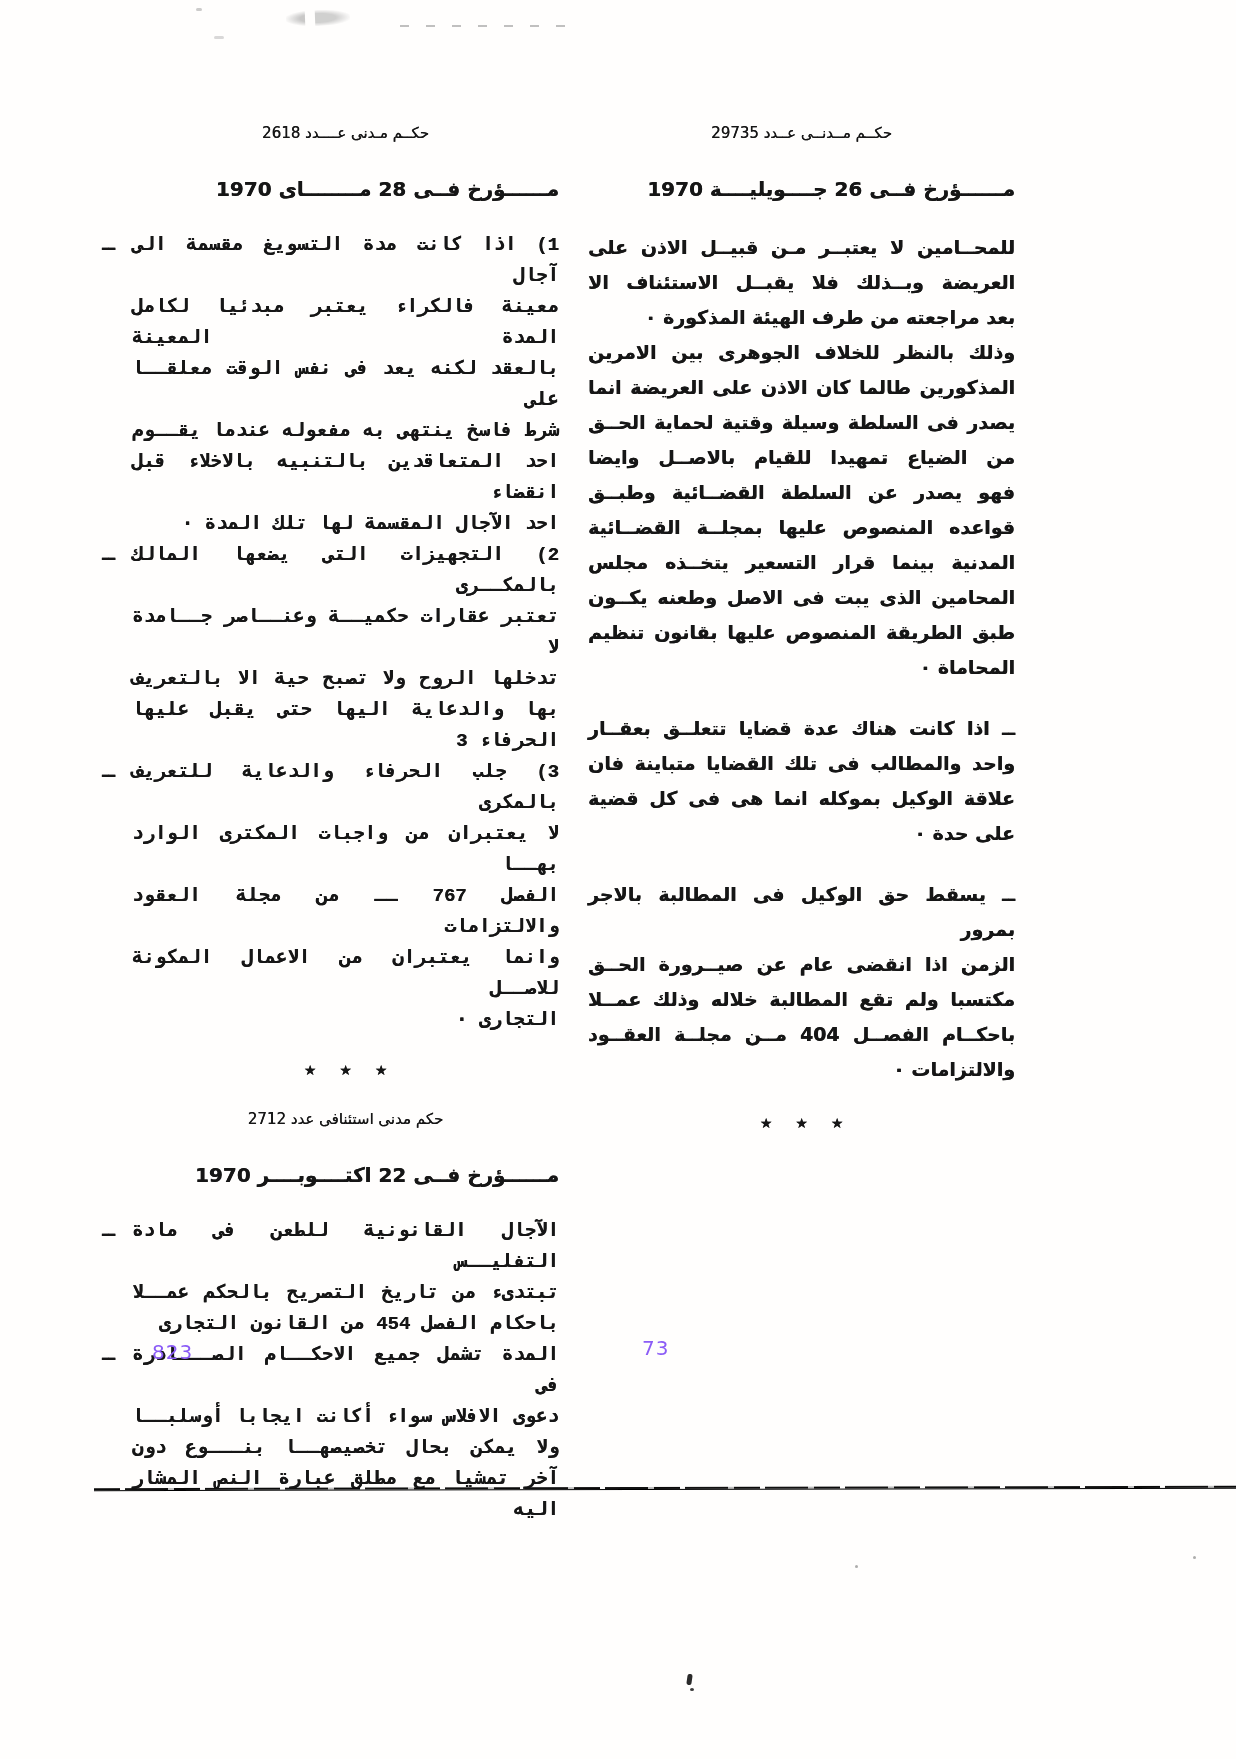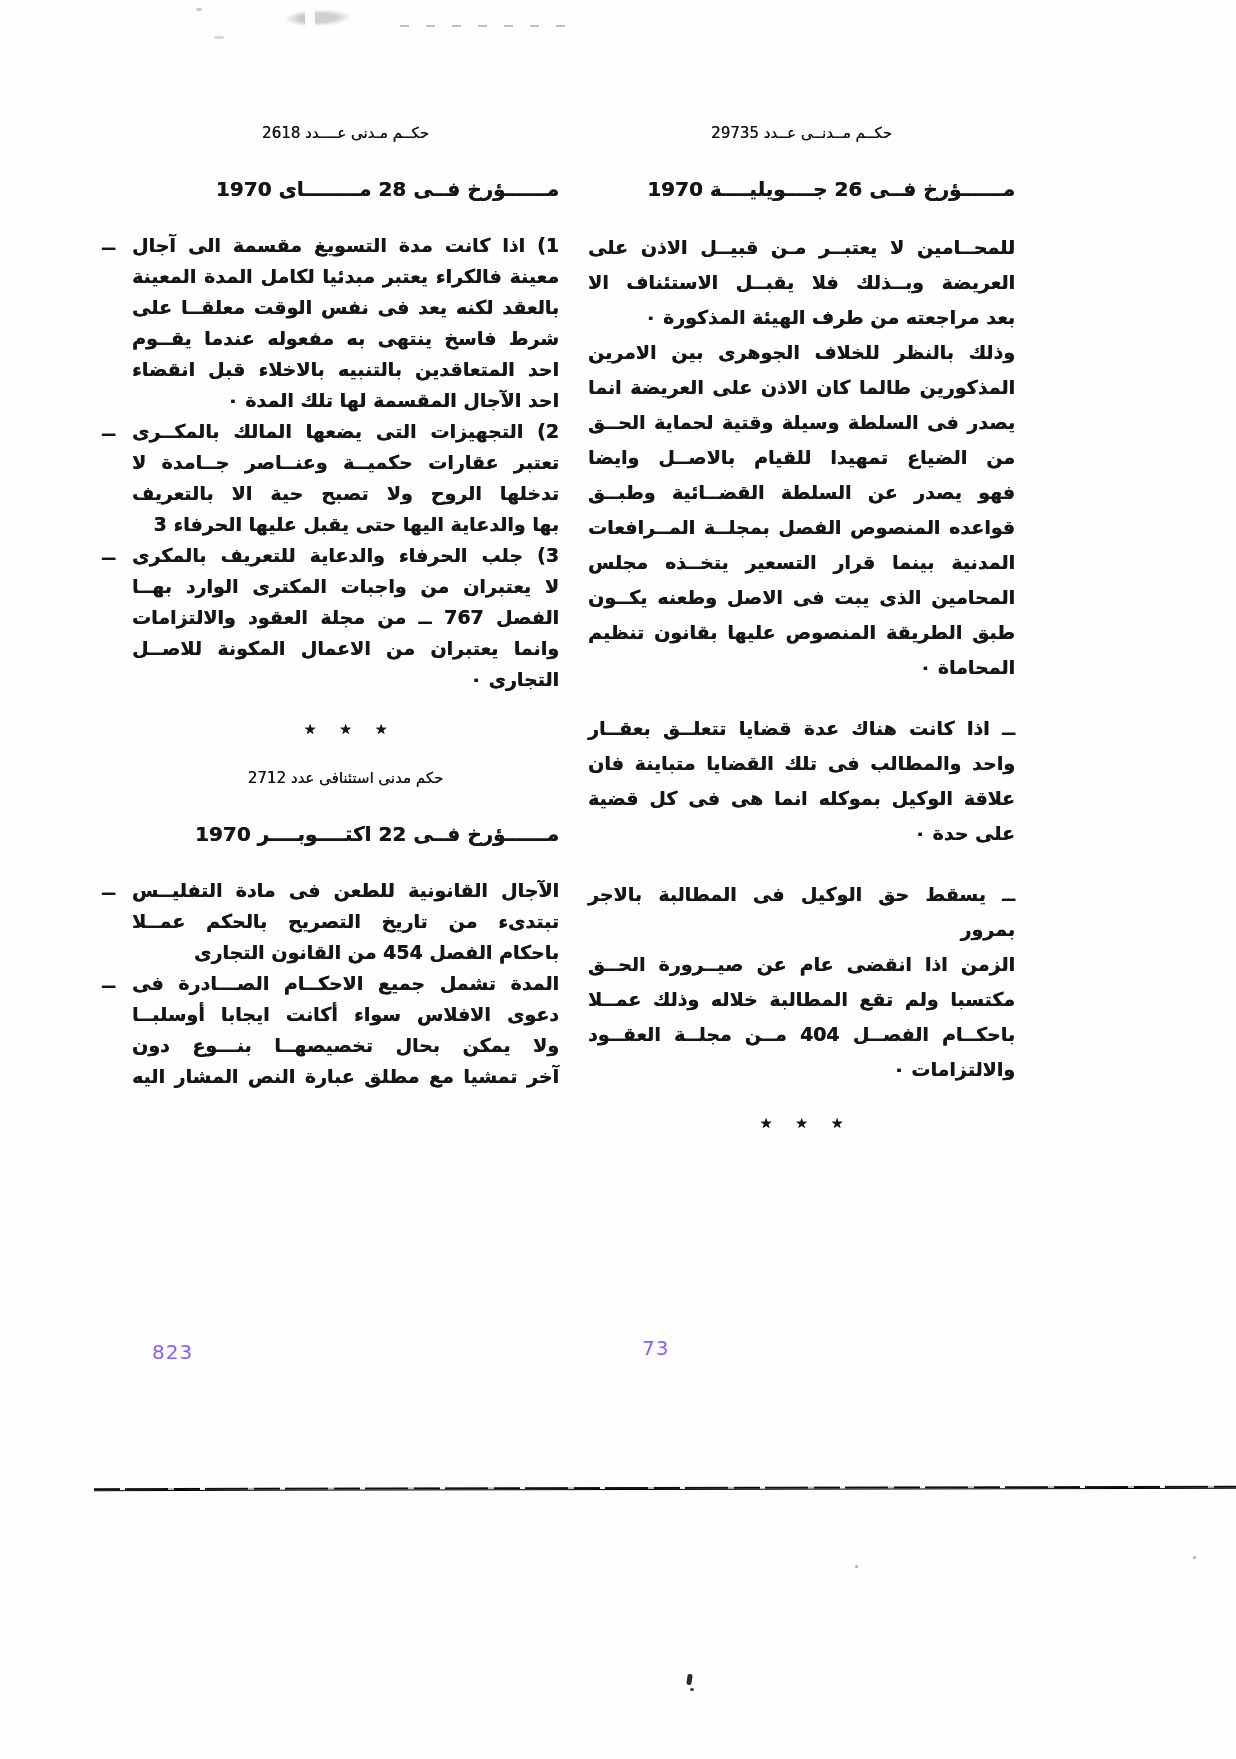--- a/index.html
+++ b/index.html
@@ -15,21 +15,21 @@
   .jtitle { font-size:15px; font-weight:400; text-align:center; line-height:30px; white-space:nowrap; }
   .jdate  { font-size:20px; font-weight:700; text-align:right; line-height:30px;
             margin-top:26px; margin-bottom:26px; white-space:nowrap; }
   .stars + .jtitle { margin-top:10px; }
 
   .para { position:relative; font-weight:700; font-size:19px; }
   .col-right .para { margin-bottom:26px; }
   .col-left  .para { margin-bottom:0; }
 
   .line { line-height:35px; text-align:justify; direction:rtl; }
-  .col-left .line { line-height:31px; }
+  .col-left .line { line-height:31px;font-family:Liberation Mono, monospace; }
   .line.full  { text-align-last:justify; }
   .line.short { text-align-last:right; }
 
   .dash-inline { font-weight:700; }
   .dash-left { position:absolute; left:-30px; top:2px; font-weight:700; font-size:19px; }
 
   .stars { direction:ltr; text-align:center; font-size:14px; font-weight:700;
            line-height:20px; word-spacing:18px; margin:24px 0; }
 
   .footer-num { position:absolute; font-size:20px; font-weight:400; color:#8b5cf6;
@@ -79,21 +79,21 @@
       <div class="jdate">مــــــؤرخ فــى 26 جــــويليــــة 1970</div>
       <div class="para">
         <div class="line full">للمحــامين لا يعتبــر مـن قبيــل الاذن على</div>
         <div class="line full">العريضة وبــذلك فلا يقبــل الاستئناف الا</div>
         <div class="line short">بعد مراجعته من طرف الهيئة المذكورة ٠</div>
         <div class="line full">وذلك بالنظر للخلاف الجوهرى بين الامرين</div>
         <div class="line full">المذكورين طالما كان الاذن على العريضة انما</div>
         <div class="line full">يصدر فى السلطة وسيلة وقتية لحماية الحــق</div>
         <div class="line full">من الضياع تمهيدا للقيام بالاصــل وايضا</div>
         <div class="line full">فهو يصدر عن السلطة القضــائية وطبــق</div>
-        <div class="line full">قواعده المنصوص الفصل بمجلــة المــرافعات</div>
+        <div class="line full">قواعده المنصوص عليها بمجلــة القضــائية</div>
         <div class="line full">المدنية بينما قرار التسعير يتخــذه مجلس</div>
         <div class="line full">المحامين الذى يبت فى الاصل وطعنه يكــون</div>
         <div class="line full">طبق الطريقة المنصوص عليها بقانون تنظيم</div>
         <div class="line short">المحاماة ٠</div>
       </div>
       <div class="para">
         <div class="line full"><span class="dash-inline">ــ </span>اذا كانت هناك عدة قضايا تتعلــق بعقــار</div>
         <div class="line full">واحد والمطالب فى تلك القضايا متباينة فان</div>
         <div class="line full">علاقة الوكيل بموكله انما هى فى كل قضية</div>
         <div class="line short">على حدة ٠</div>

